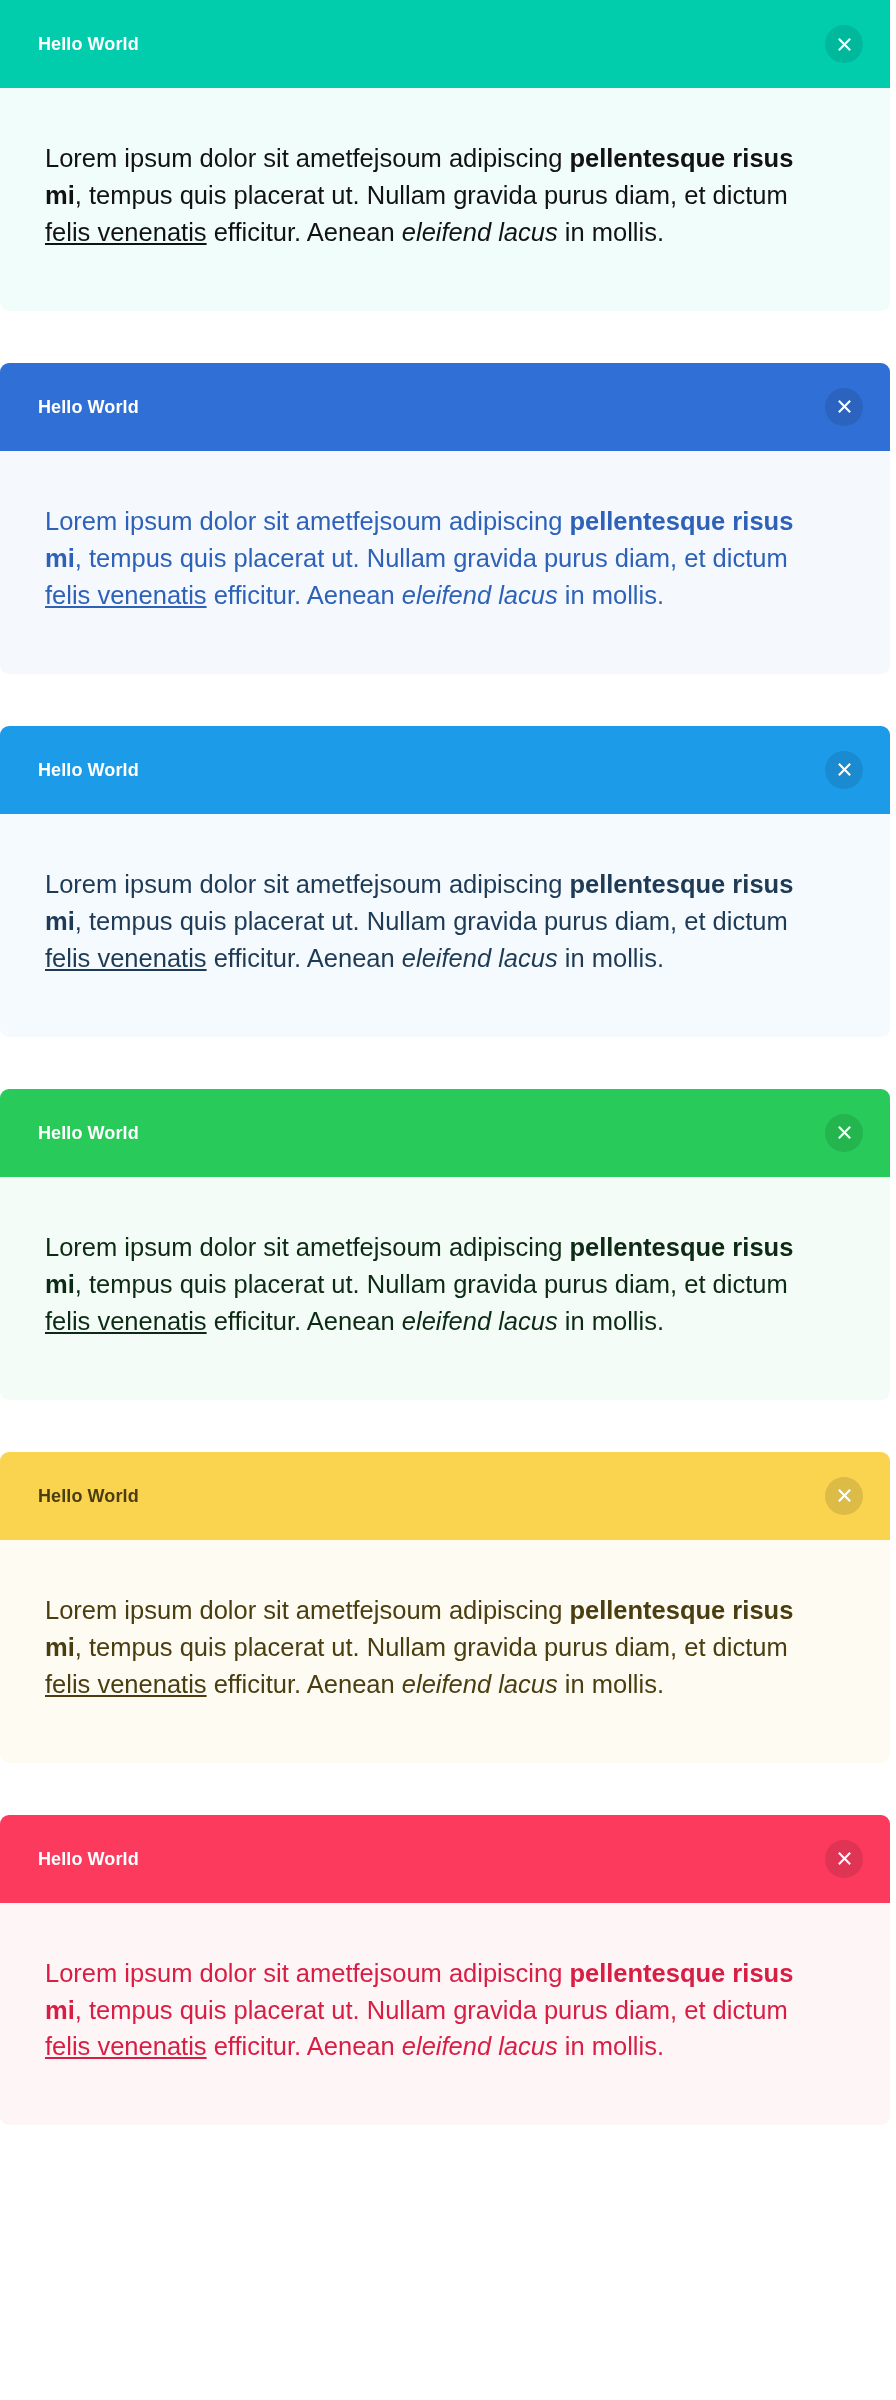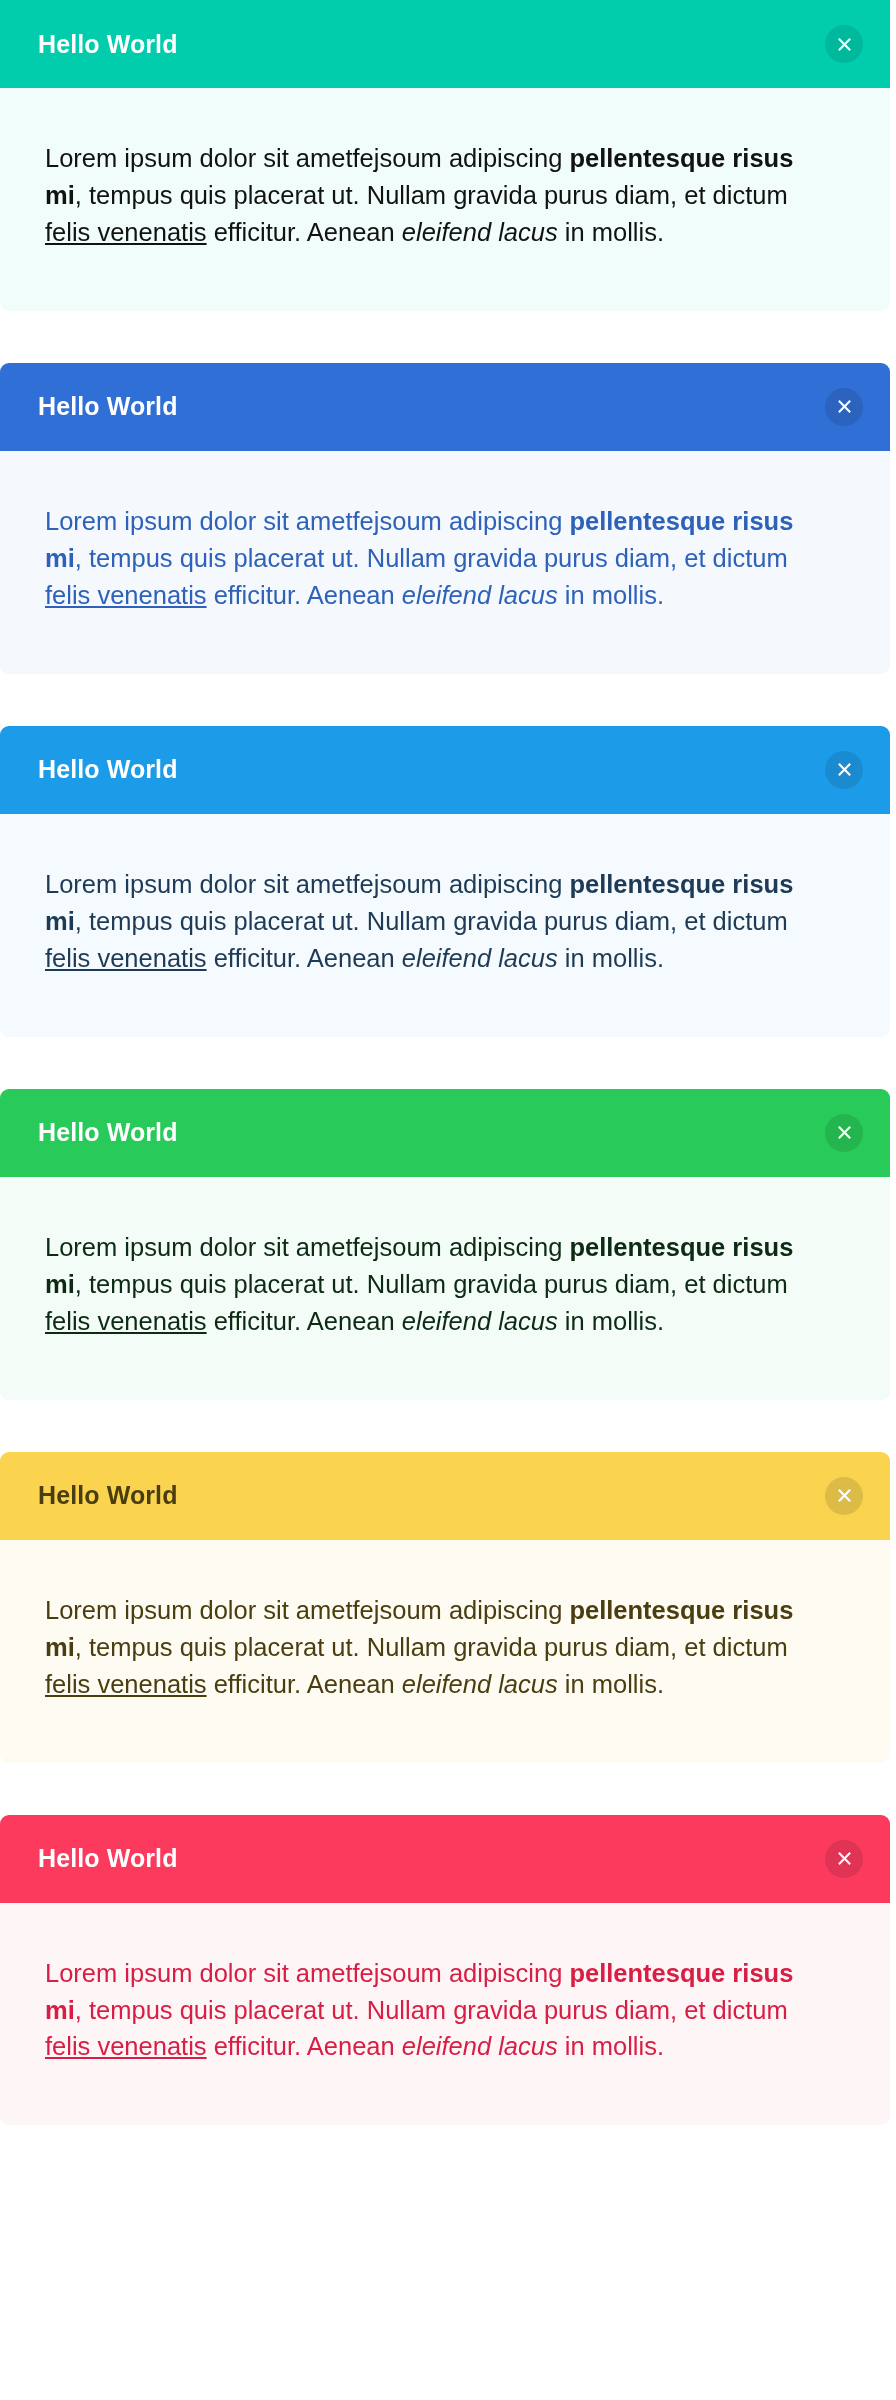--- a/index.html
+++ b/index.html
@@ -36,21 +36,21 @@
 
   .card-header {
     position: relative;
     height: 88px;
     display: flex;
     align-items: center;
     padding: 0 0 0 38px;
   }
 
   .card-title {
-    font-size: 25px;
+    font-size: 18px;
     font-weight: bold;
     line-height: 1;
     letter-spacing: 0.1px;
     margin: 0;
     padding: 0;
     user-select: none;
   }
 
   .close-btn {
     position: absolute;

